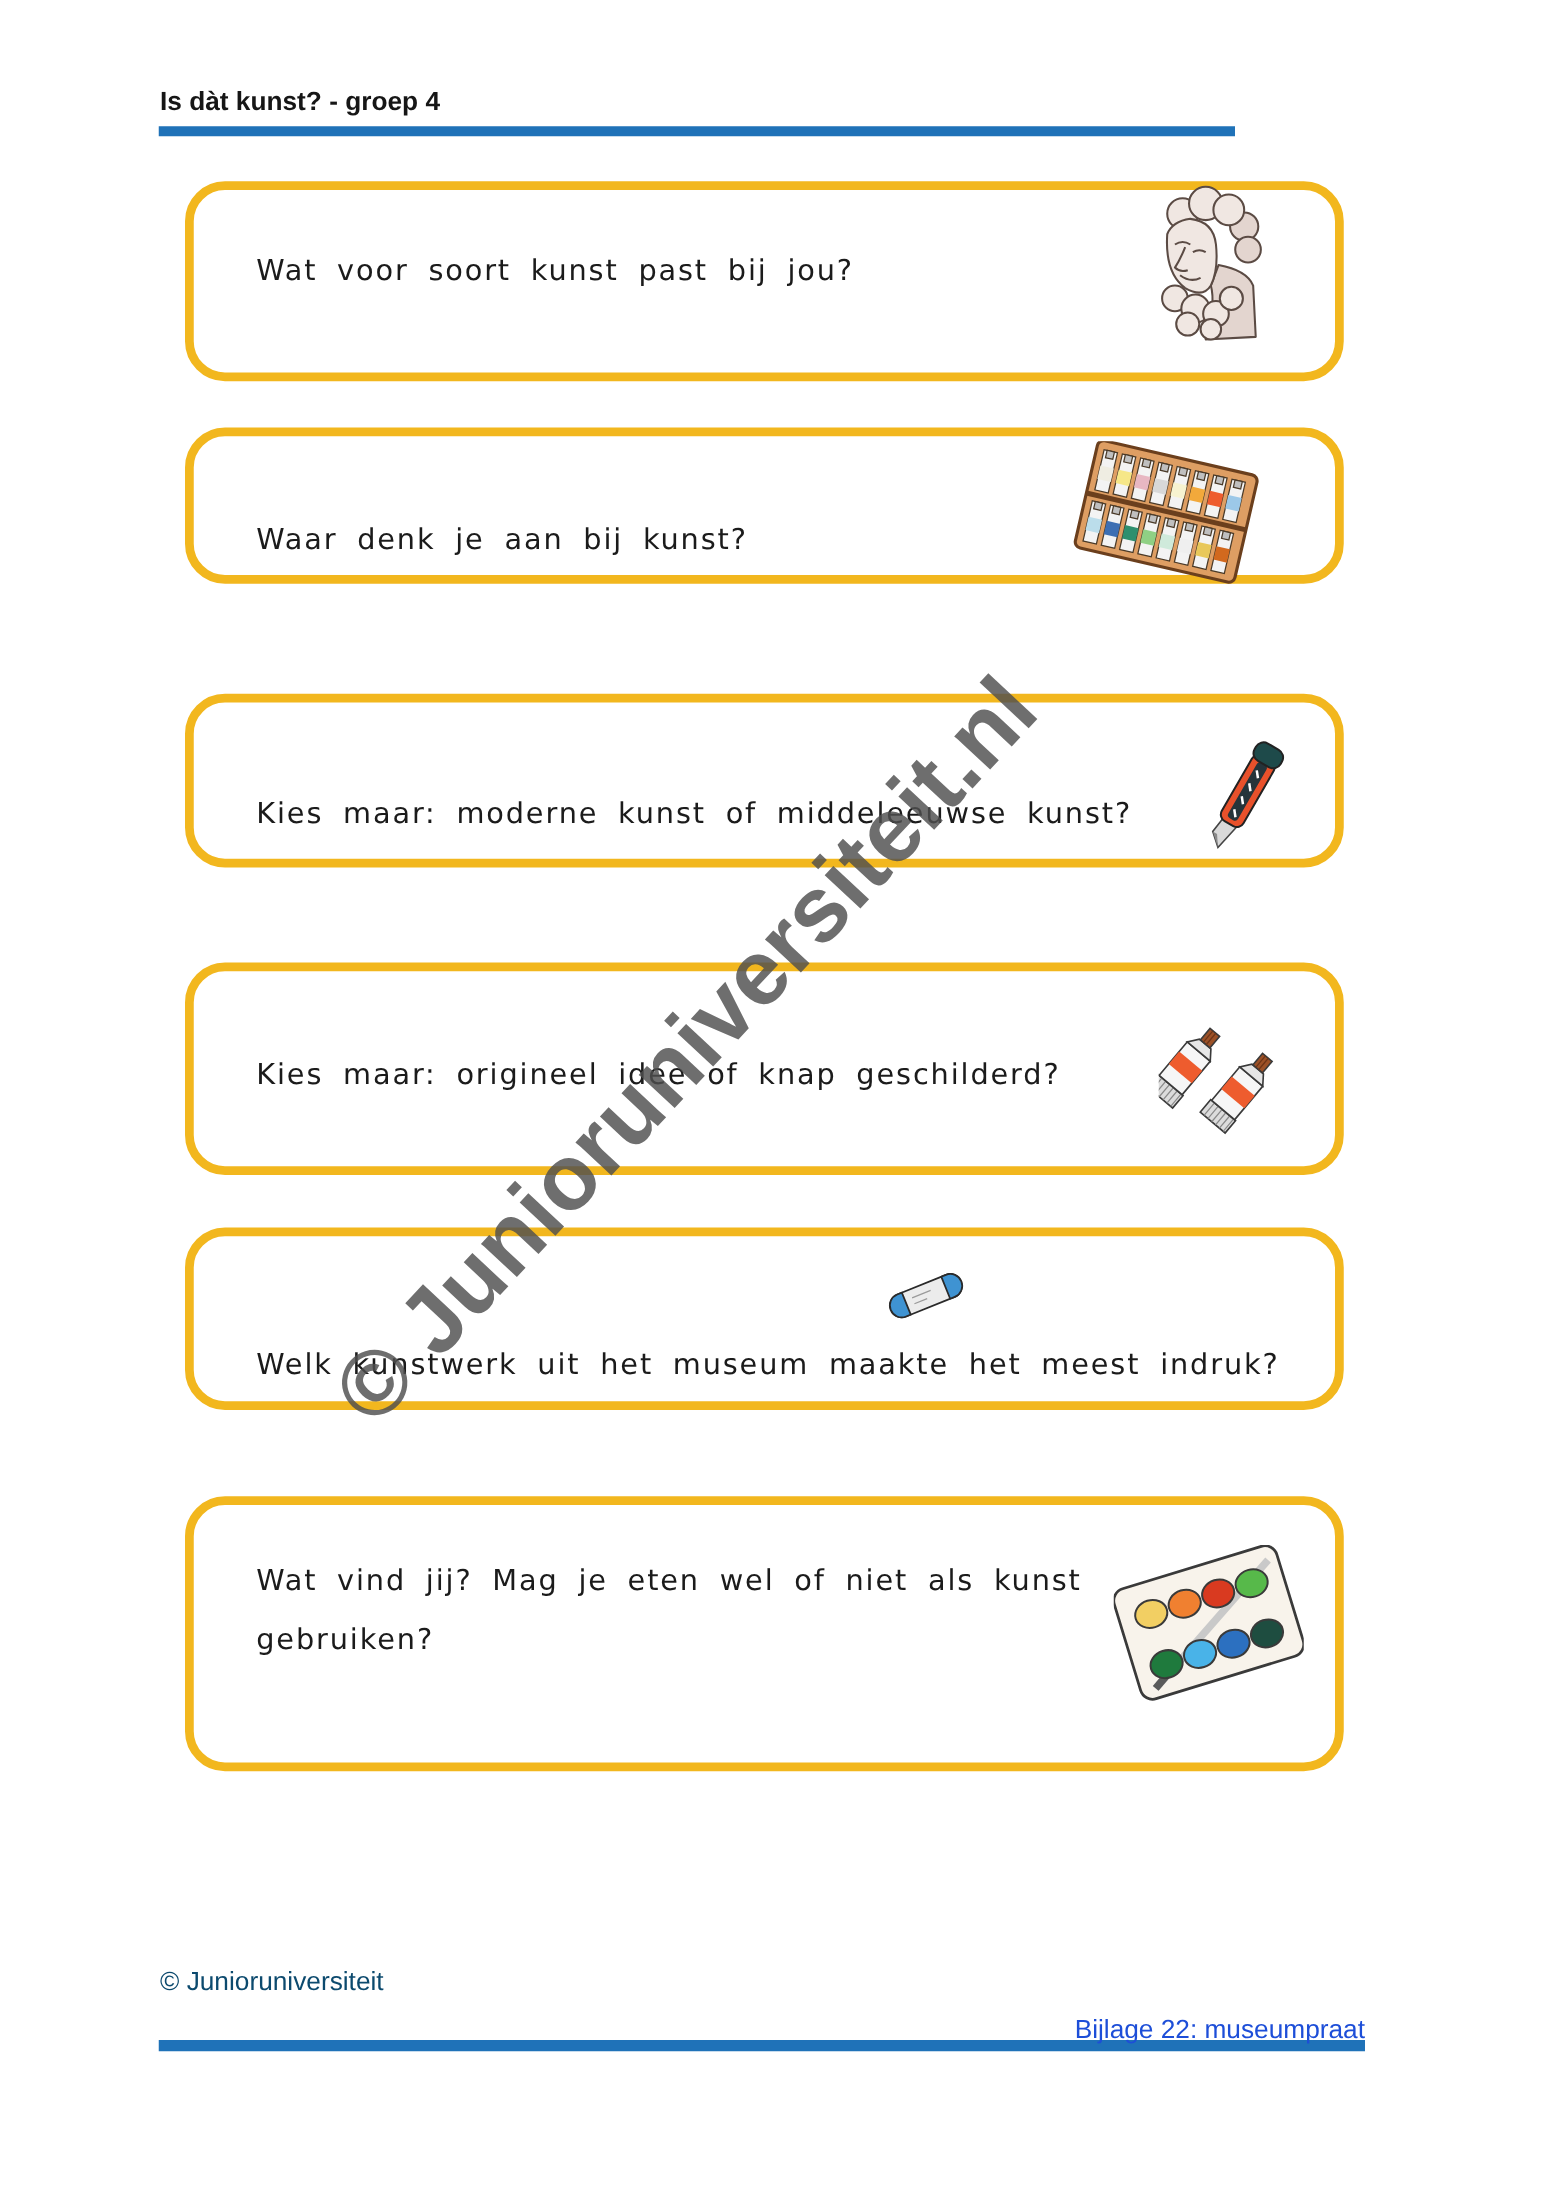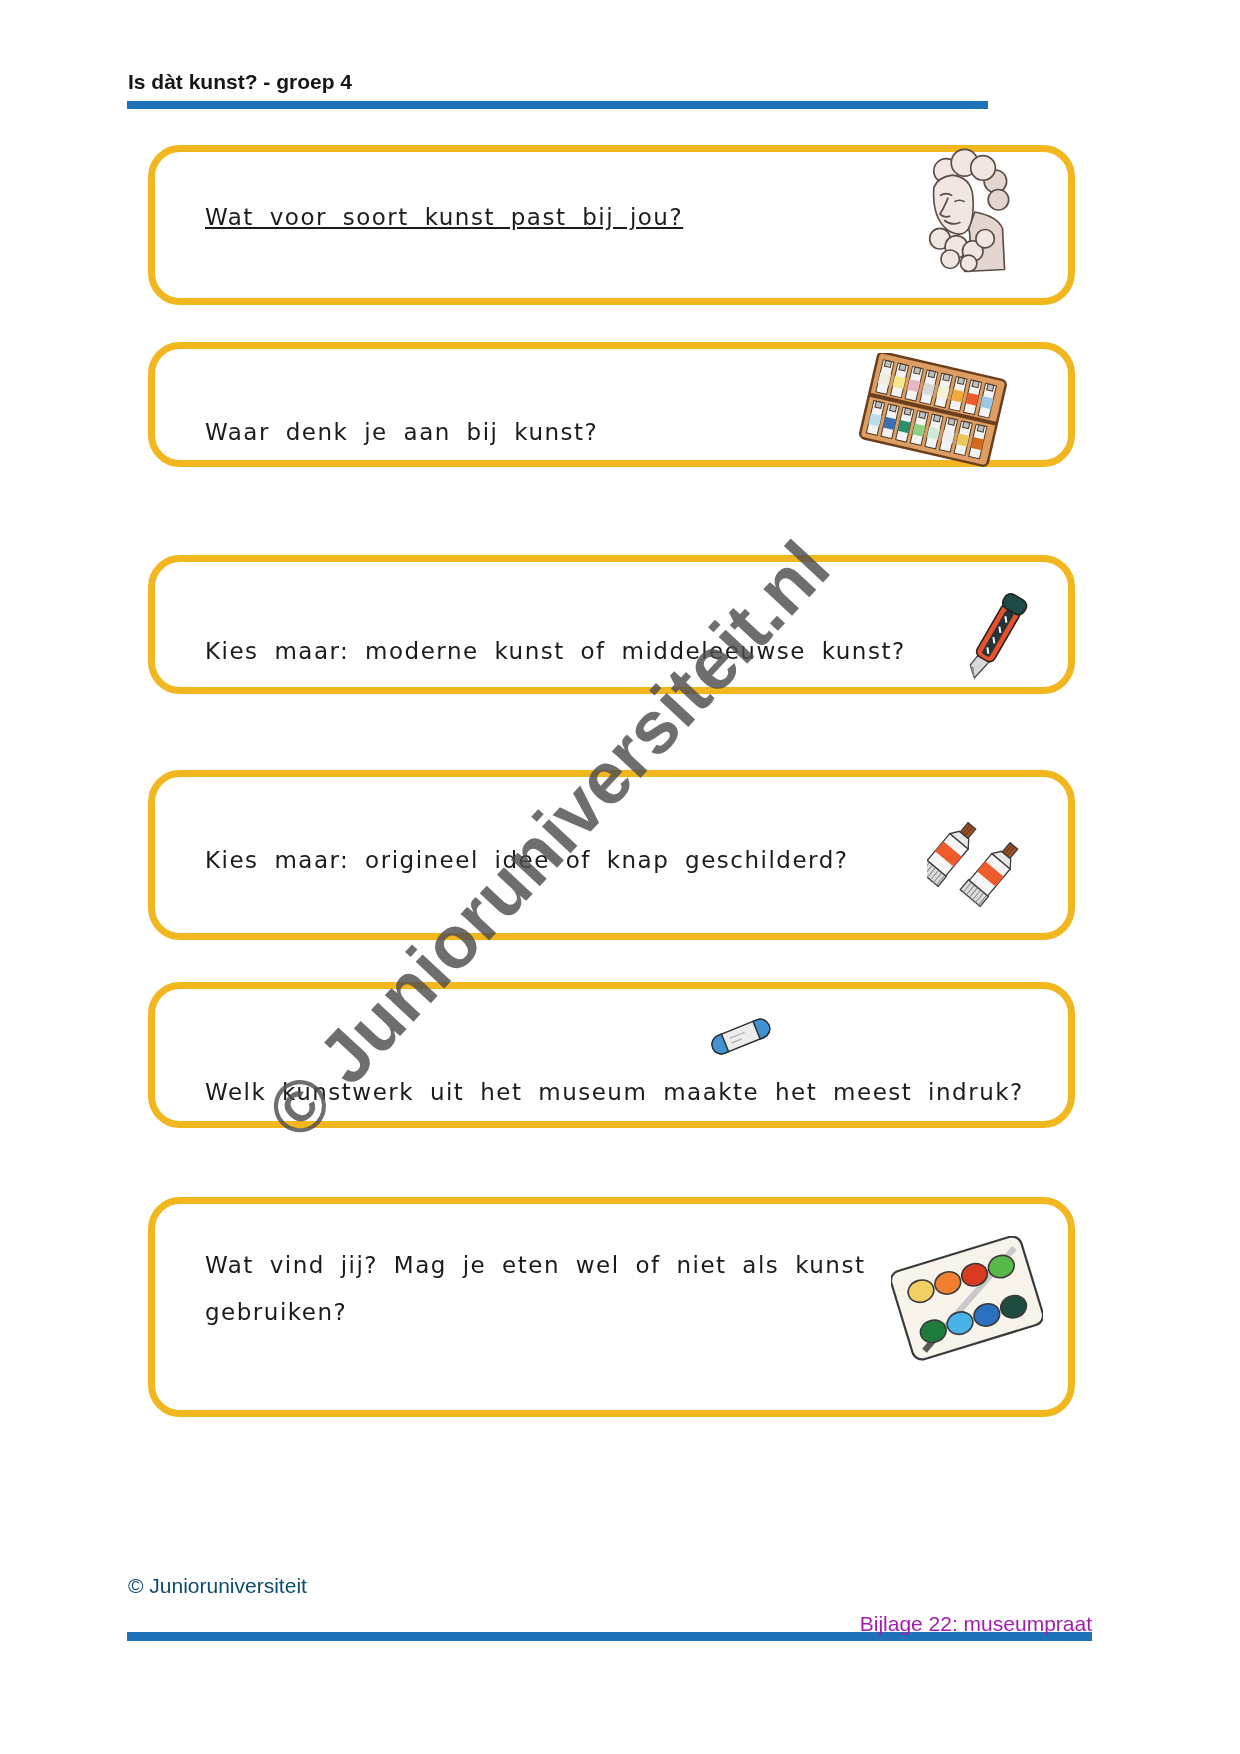--- a/index.html
+++ b/index.html
@@ -23,39 +23,39 @@
   }
   .footer-rule{
     position:absolute;left:127px;top:1632px;width:965px;height:9px;
     background:var(--blue);
   }
   .footer-left{
     position:absolute;left:128px;top:1574px;font-size:21px;color:#0c4a6e;
   }
   .footer-right{
     position:absolute;left:127px;top:1612px;width:965px;text-align:right;
-    font-size:21px;color:#a21caf;
+    font-size:21px;color:#1d4ed8;
   }
   .card{
     position:absolute;left:148px;width:927px;box-sizing:border-box;
     border:7px solid var(--yellow);border-radius:32px;background:#fff;
   }
   .c1{top:145px;height:160px;}
   .c2{top:342px;height:125px;}
   .c3{top:555px;height:139px;}
   .c4{top:770px;height:170px;}
   .c5{top:982px;height:146px;}
   .c6{top:1197px;height:220px;}
   .c7{top:1408px;height:179px;}
   .q{
     position:absolute;left:50px;
     font-family:"DejaVu Sans",sans-serif;font-size:23px;color:var(--ink);
     letter-spacing:1.5px;word-spacing:7px;line-height:31px;white-space:nowrap;
   }
-  .c1 .q{top:50px;text-decoration:underline;}
+  .c1 .q{top:50px;}
   .c2 .q{top:68px;}
   .c3 .q{top:74px;}
   .c4 .q{top:68px;}
   .c5 .q{top:88px;}
   .c6 .q{top:38px;white-space:normal;width:680px;line-height:47px;}
   .c7 .q{top:74px;}
   .art{position:absolute;}
   .c1 .art{left:748px;top:-4px;width:118px;height:126px;}
   .c2 .art{left:700px;top:4px;width:155px;height:116px;}
   .c3 .art{left:798px;top:28px;width:82px;height:105px;}

